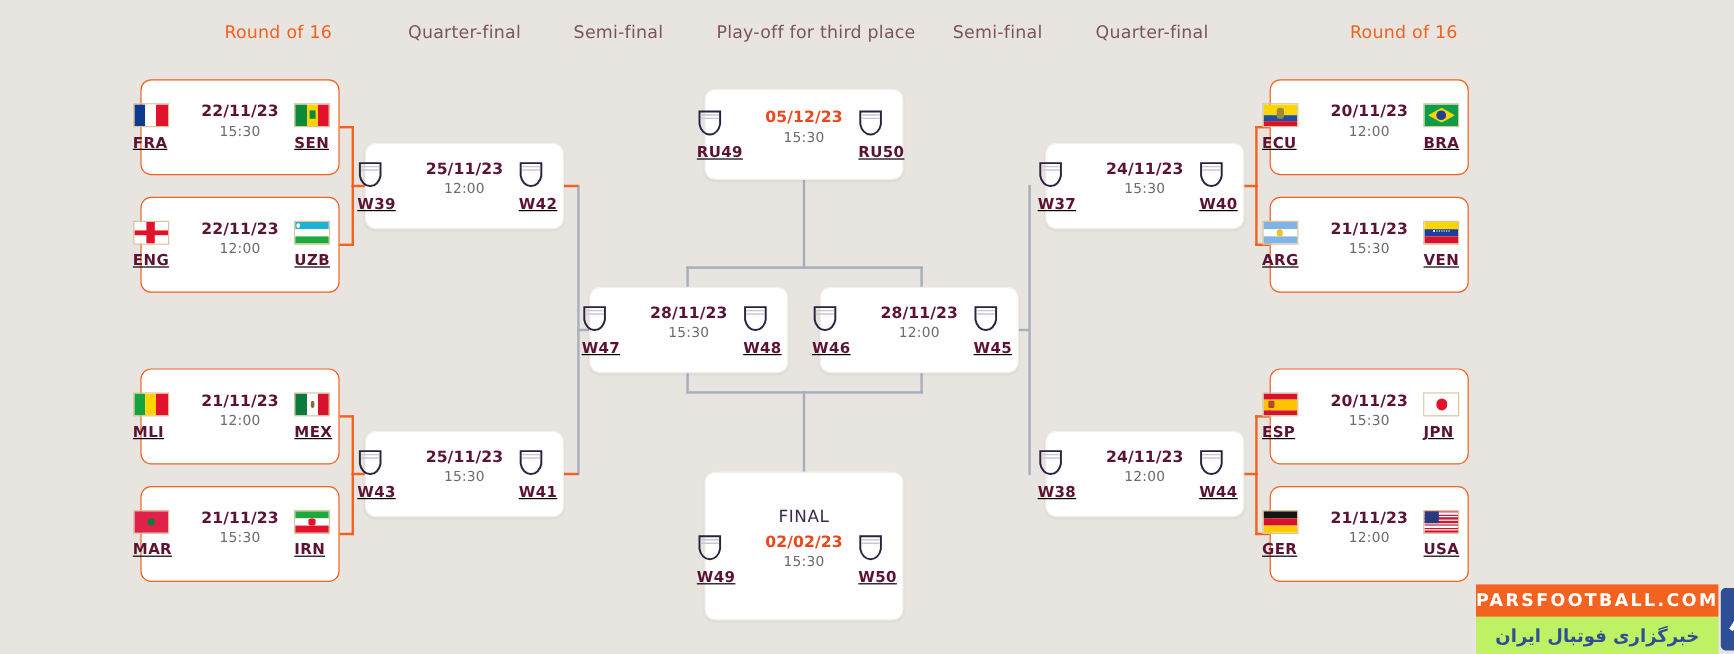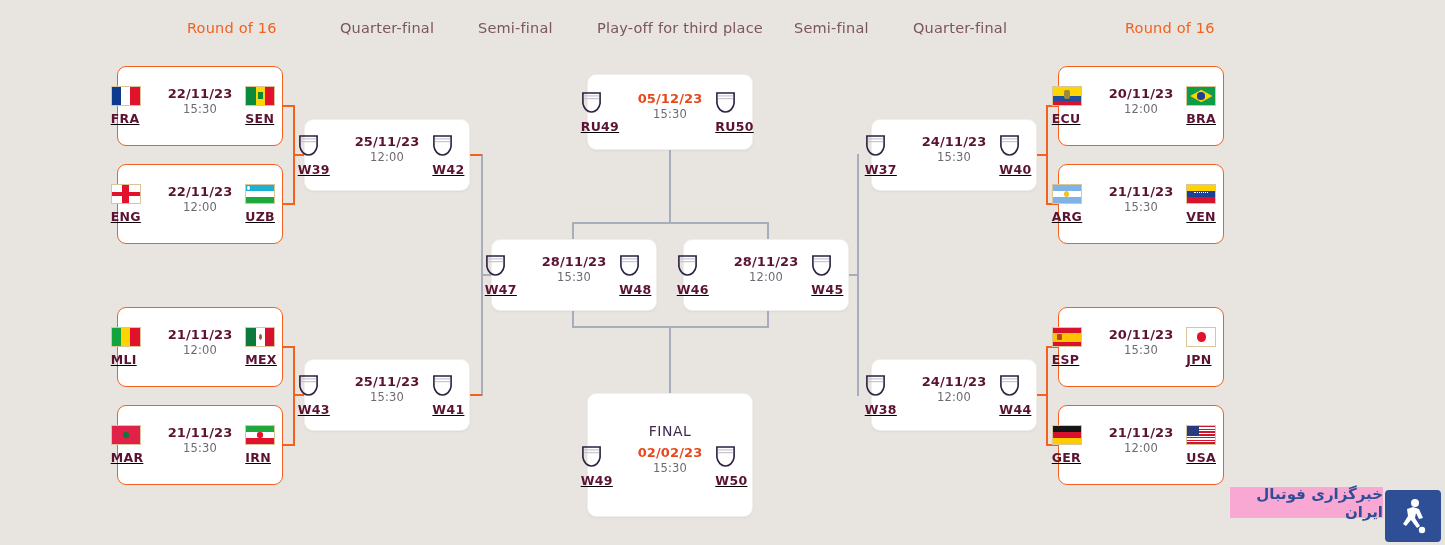--- a/index.html
+++ b/index.html
@@ -112,21 +112,21 @@
   }
   .logo-left { flex: 1; display: flex; flex-direction: column; }
   .logo-top {
     background: #f4621f; color: #ffffff;
     font-size: 14.5px; font-weight: bold;
     letter-spacing: 2px;
     display: flex; align-items: center; justify-content: center;
     height: 27px;
   }
   .logo-bot {
-    background: #f9a8d4; color: #2e4f96;
+    background: #bef264; color: #2e4f96;
     font-size: 15px; font-weight: bold;
     display: flex; align-items: center; justify-content: center;
     height: 31px;
     direction: rtl;
   }
   .logo-right {
     width: 56px; background: #2e4f96;
     display: flex; align-items: center; justify-content: center;
     border-radius: 4px;
     margin: 3px 4px 3px 2px;
@@ -553,20 +553,21 @@
             <path d="M3 5 h16 M3 8 h16" stroke="#c9c6d2" stroke-width="1.2"></path>
           </svg>
           <span class="code">W50</span>
         </div>
       </div>
     </div>
   </div>
 
 <div class="logo">
   <div class="logo-left">
+    <div class="logo-top">PARSFOOTBALL.COM</div>
     <div class="logo-bot">خبرگزاری فوتبال ایران</div>
   </div>
   <div class="logo-right">
     <svg width="34" height="40" viewBox="0 0 34 40" aria-hidden="true">
       <circle cx="19" cy="7" r="4" fill="#ffffff"></circle>
       <path d="M17 11 L23 13 L27 22 L23 23 L20 17 L19 22 L24 30 L21 32 L15 24 L10 30 L7 28 L12 20 L11 13 Z" fill="#ffffff"></path>
       <circle cx="26" cy="34" r="3.2" fill="#ffffff"></circle>
     </svg>
   </div>
 </div>

